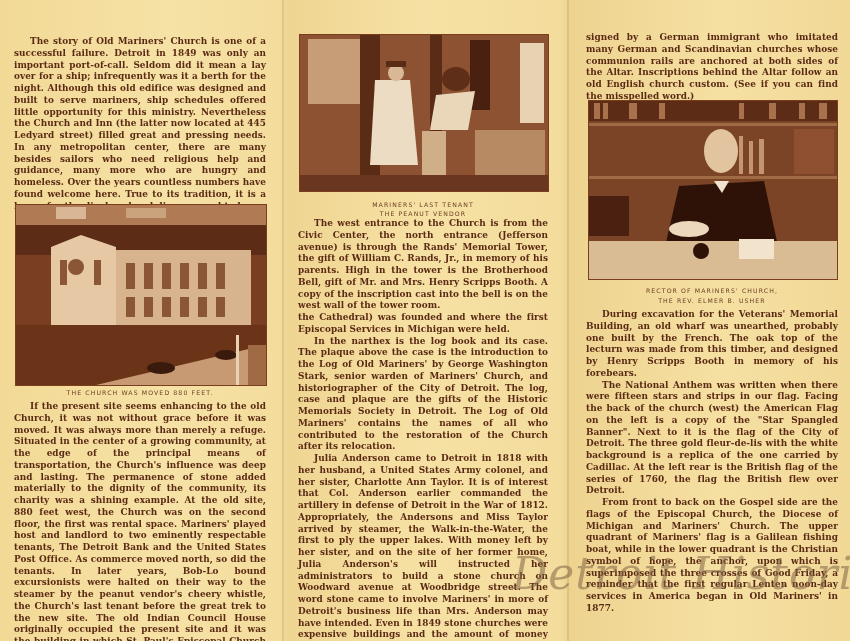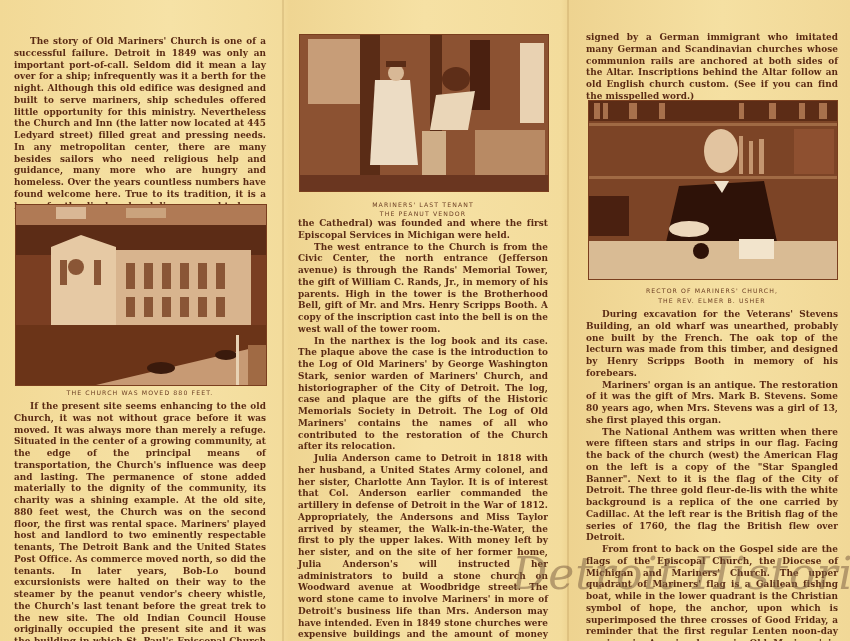--- a/index.html
+++ b/index.html
@@ -100,22 +100,22 @@
         <polygon points="136,60 175,56 168,95 130,95" fill="#ead6b8"></polygon>
         <rect x="122" y="96" width="24" height="44" fill="#cfae88"></rect>
         <rect x="175" y="95" width="70" height="50" fill="#b88a64"></rect>
         <rect x="0" y="140" width="248" height="16" fill="#6a3620"></rect>
       </svg>
     </div>
     <div class="caption" style="position:absolute; top:200px; left:0; width:250px;">MARINERS' LAST TENANT</div>
     <div class="caption" style="position:absolute; top:209px; left:0; width:250px;">THE PEANUT VENDOR</div>
 
     <div style="position:absolute; top:218px; left:0; width:250px;">
+      <p class="para">The west entrance to the Church is from the Civic Center, the north entrance (Jefferson avenue) is through the Rands' Memorial Tower, the gift of William C. Rands, Jr., in memory of his parents. High in the tower is the Brotherhood Bell, gift of Mr. and Mrs. Henry Scripps Booth. A copy of the inscription cast into the bell is on the west wall of the tower room.</p>
       <p class="para noindent">the Cathedral) was founded and where the first Episcopal Services in Michigan were held.</p>
-      <p class="para">The west entrance to the Church is from the Civic Center, the north entrance (Jefferson avenue) is through the Rands' Memorial Tower, the gift of William C. Rands, Jr., in memory of his parents. High in the tower is the Brotherhood Bell, gift of Mr. and Mrs. Henry Scripps Booth. A copy of the inscription cast into the bell is on the west wall of the tower room.</p>
       <p class="para">In the narthex is the log book and its case. The plaque above the case is the introduction to the Log of Old Mariners' by George Washington Stark, senior warden of Mariners' Church, and historiographer of the City of Detroit. The log, case and plaque are the gifts of the Historic Memorials Society in Detroit. The Log of Old Mariners' contains the names of all who contributed to the restoration of the Church after its relocation.</p>
       <p class="para">Julia Anderson came to Detroit in 1818 with her husband, a United States Army colonel, and her sister, Charlotte Ann Taylor. It is of interest that Col. Anderson earlier commanded the artillery in defense of Detroit in the War of 1812. Appropriately, the Andersons and Miss Taylor arrived by steamer, the Walk-in-the-Water, the first to ply the upper lakes. With money left by her sister, and on the site of her former home, Julia Anderson's will instructed her administrators to build a stone church on Woodward avenue at Woodbridge street. The word stone came to involve Mariners' in more of Detroit's business life than Mrs. Anderson may have intended. Even in 1849 stone churches were expensive buildings and the amount of money left was not sufficient to both build and maintain the church. Consequently, the first floor of the building was rental space.</p>
 
     </div>
   </div>
 
   <div class="panel p3">
     <p class="para noindent" style="margin-top:32px">signed by a German immigrant who imitated many German and Scandinavian churches whose communion rails are anchored at both sides of the Altar. Inscriptions behind the Altar follow an old English church custom. (See if you can find the misspelled word.)</p>
 
     <div class="photo" style="left:2px; top:100px; width:248px; height:178px;">
@@ -147,21 +147,20 @@
         <ellipse cx="100" cy="128" rx="20" ry="8" fill="#ecd8bc"></ellipse>
         <circle cx="112" cy="150" r="8" fill="#2e1208"></circle>
         <rect x="150" y="138" width="35" height="20" fill="#f2e4cc"></rect>
         <rect x="0" y="95" width="40" height="40" fill="#4a2010"></rect>
       </svg>
     </div>
     <div class="caption" style="position:absolute; top:286px; left:0; width:252px;">RECTOR OF MARINERS' CHURCH,</div>
     <div class="caption" style="position:absolute; top:296px; left:0; width:252px;">THE REV. ELMER B. USHER</div>
 
     <div style="position:absolute; top:309px; left:0; width:252px;">
-      <p class="para">During excavation for the Veterans' Stevens Building, an old wharf was unearthed, probably one built by the French. The oak top of the lecturn was made from this timber, and designed by Henry Scripps Booth in memory of his forebears.</p>
-      <p class="para">Mariners' organ is an antique. The restoration of it was the gift of Mrs. Mark B. Stevens. Some 80 years ago, when Mrs. Stevens was a girl of 13, she first played this organ.</p>
+      <p class="para">During excavation for the Veterans' Memorial Building, an old wharf was unearthed, probably one built by the French. The oak top of the lecturn was made from this timber, and designed by Henry Scripps Booth in memory of his forebears.</p>
       <p class="para">The National Anthem was written when there were fifteen stars and strips in our flag. Facing the back of the church (west) the American Flag on the left is a copy of the "Star Spangled Banner". Next to it is the flag of the City of Detroit. The three gold fleur-de-lis with the white background is a replica of the one carried by Cadillac. At the left rear is the British flag of the series of 1760, the flag the British flew over Detroit.</p>
       <p class="para">From front to back on the Gospel side are the flags of the Episcopal Church, the Diocese of Michigan and Mariners' Church. The upper quadrant of Mariners' flag is a Galilean fishing boat, while in the lower quadrant is the Christian symbol of hope, the anchor, upon which is superimposed the three crosses of Good Friday, a reminder that the first regular Lenten noon-day services in America began in Old Mariners' in 1877.</p>
     </div>
   </div>
 
   <div class="wm">Detroit Historical Society</div>
 </div>
 
 </body></html>

